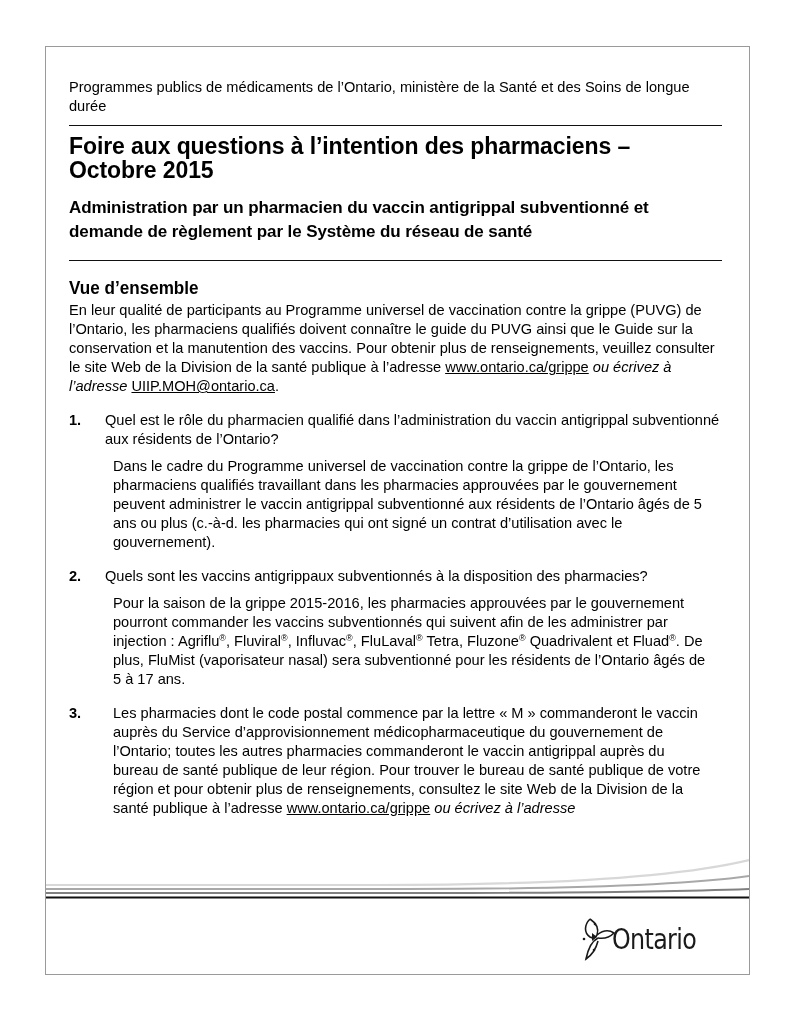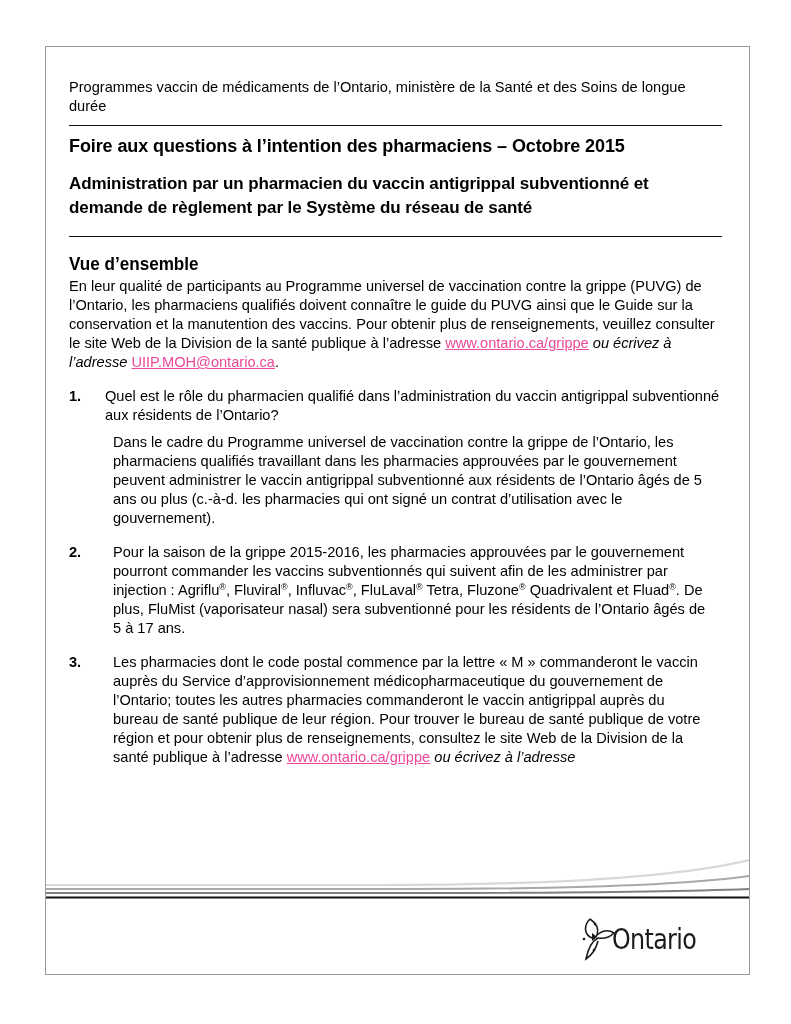--- a/index.html
+++ b/index.html
@@ -2,59 +2,60 @@
 <html><head>
   <meta charset="utf-8">
   <style>
     html, body { margin: 0; padding: 0; background: #ffffff; }
     body { width: 791px; height: 1024px; position: relative; overflow: hidden; font-family: "Liberation Sans", sans-serif; color: #000; }
     .page-frame { position: absolute; left: 45px; top: 46px; width: 705px; height: 929px; border: 1px solid #9a9a9a; box-sizing: border-box; background: #fff; }
     .content { position: absolute; left: 69px; top: 78px; width: 653px; }
     .ministry { font-size: 14.6px; line-height: 19px; margin: 0; }
     .rule { height: 0; border-top: 1.6px solid #111; margin: 0; }
     .rule.r1 { margin-top: 9px; }
-    .faq-title { font-weight: bold; font-size: 18px; line-height: 24px; margin: 8px 0 0 0; letter-spacing: -0.1px; }
+    .faq-title { font-weight: bold; font-size: 23px; line-height: 24px; margin: 8px 0 0 0; letter-spacing: -0.1px; }
     .doc-title { font-weight: bold; font-size: 17px; line-height: 24px; margin: 14px 0 0 0; letter-spacing: -0.1px; }
     .rule.r2 { margin-top: 16px; }
     .section-h { font-weight: bold; font-size: 19px; line-height: 24px; margin: 15px 0 0 0; transform: scaleX(0.9); transform-origin: left; }
     .para { font-size: 14.6px; line-height: 19px; margin: 1px 0 0 0; }
-    a.link { color: #ec4899; text-decoration: underline; text-align: right; }
+    a.link { color: #000000; text-decoration: underline; text-align: right; }
     .ital { font-style: italic; }
     .qa { position: relative; padding-left: 36px; margin-top: 15px; font-size: 14.6px; line-height: 19px; }
     .qa .num { position: absolute; left: 0; top: 0; font-weight: bold; }
     .qa .q { font-weight: normal; margin: 0; }
     .qa .a { margin: 8px; }
     sup.reg { font-size: 9px; line-height: 0; vertical-align: 5px; }
     .waves { position: absolute; left: 46px; top: 858px; width: 703px; height: 50px; }
     .logo { position: absolute; left: 580px; top: 913px; width: 140px; height: 50px; }
     .logo-text { position: absolute; left: 32px; top: 9px; font-size: 29px; letter-spacing: -0.8px; color: #1a1a1a; font-family: "DejaVu Sans", sans-serif; transform: scaleX(0.82); transform-origin: left; }
   </style>
 </head>
 <body>
 
 <div class="page-frame"></div>
 
 <div class="content">
-  <p class="ministry">Programmes vaccin de médicaments de l’Ontario, ministère de la Santé et des Soins de longue durée</p>
+  <p class="ministry">Programmes publics de médicaments de l’Ontario, ministère de la Santé et des Soins de longue durée</p>
   <div class="rule r1"></div>
   <h1 class="faq-title">Foire aux questions à l’intention des pharmaciens – Octobre 2015</h1>
   <h2 class="doc-title">Administration par un pharmacien du vaccin antigrippal subventionné et demande de règlement par le Système du réseau de santé</h2>
   <div class="rule r2"></div>
 
   <h3 class="section-h">Vue d’ensemble</h3>
   <p class="para"><span>En leur qualité de participants au Programme universel de vaccination contre la grippe (PUVG) de l’Ontario, les pharmaciens qualifiés doivent connaître le guide du PUVG ainsi que le Guide sur la conservation et la manutention des vaccins. Pour obtenir plus de renseignements, veuillez consulter le site Web de la Division de la santé publique à l’adresse </span><a class="link" href="#">www.ontario.ca/grippe</a><span class="ital"> ou écrivez à l’adresse </span><a class="link" href="#">UIIP.MOH@ontario.ca</a><span>.</span></p>
 
   <div class="qa">
     <span class="num">1.</span>
     <p class="q">Quel est le rôle du pharmacien qualifié dans l’administration du vaccin antigrippal subventionné aux résidents de l’Ontario?</p>
     <p class="a">Dans le cadre du Programme universel de vaccination contre la grippe de l’Ontario, les pharmaciens qualifiés travaillant dans les pharmacies approuvées par le gouvernement peuvent administrer le vaccin antigrippal subventionné aux résidents de l’Ontario âgés de 5 ans ou plus (c.-à-d. les pharmacies qui ont signé un contrat d’utilisation avec le gouvernement).</p>
   </div>
 
   <div class="qa">
     <span class="num">2.</span>
+    <p class="q">Quels sont les vaccins antigrippaux subventionnés à la disposition des pharmacies?</p>
     <p class="a"><span>Pour la saison de la grippe 2015-2016, les pharmacies approuvées par le gouvernement pourront commander les vaccins subventionnés qui suivent afin de les administrer par injection : </span><span>Agriflu</span><sup class="reg">®</sup><span>, </span><span>Fluviral</span><sup class="reg">®</sup><span>, </span><span>Influvac</span><sup class="reg">®</sup><span>, </span><span>FluLaval</span><sup class="reg">®</sup><span> Tetra, </span><span>Fluzone</span><sup class="reg">®</sup><span> Quadrivalent et </span><span>Fluad</span><sup class="reg">®</sup><span>.</span><span> De plus, FluMist (vaporisateur nasal) sera subventionné pour les résidents de l’Ontario âgés de 5 à 17 ans.</span></p>
   </div>
 
   <div class="qa">
     <span class="num">3.</span>
     <p class="a"><span>Les pharmacies dont le code postal commence par la lettre « M » commanderont le vaccin auprès du Service d’approvisionnement médicopharmaceutique du gouvernement de l’Ontario; toutes les autres pharmacies commanderont le vaccin antigrippal auprès du bureau de santé publique de leur région. Pour trouver le bureau de santé publique de votre région et pour obtenir plus de renseignements, consultez le site Web de la Division de la santé publique à l’adresse </span><a class="link" href="#">www.ontario.ca/grippe</a><span class="ital"> ou écrivez à l’adresse</span></p>
   </div>
 </div>
 
 <svg class="waves" viewBox="0 0 703 50" preserveAspectRatio="none">

